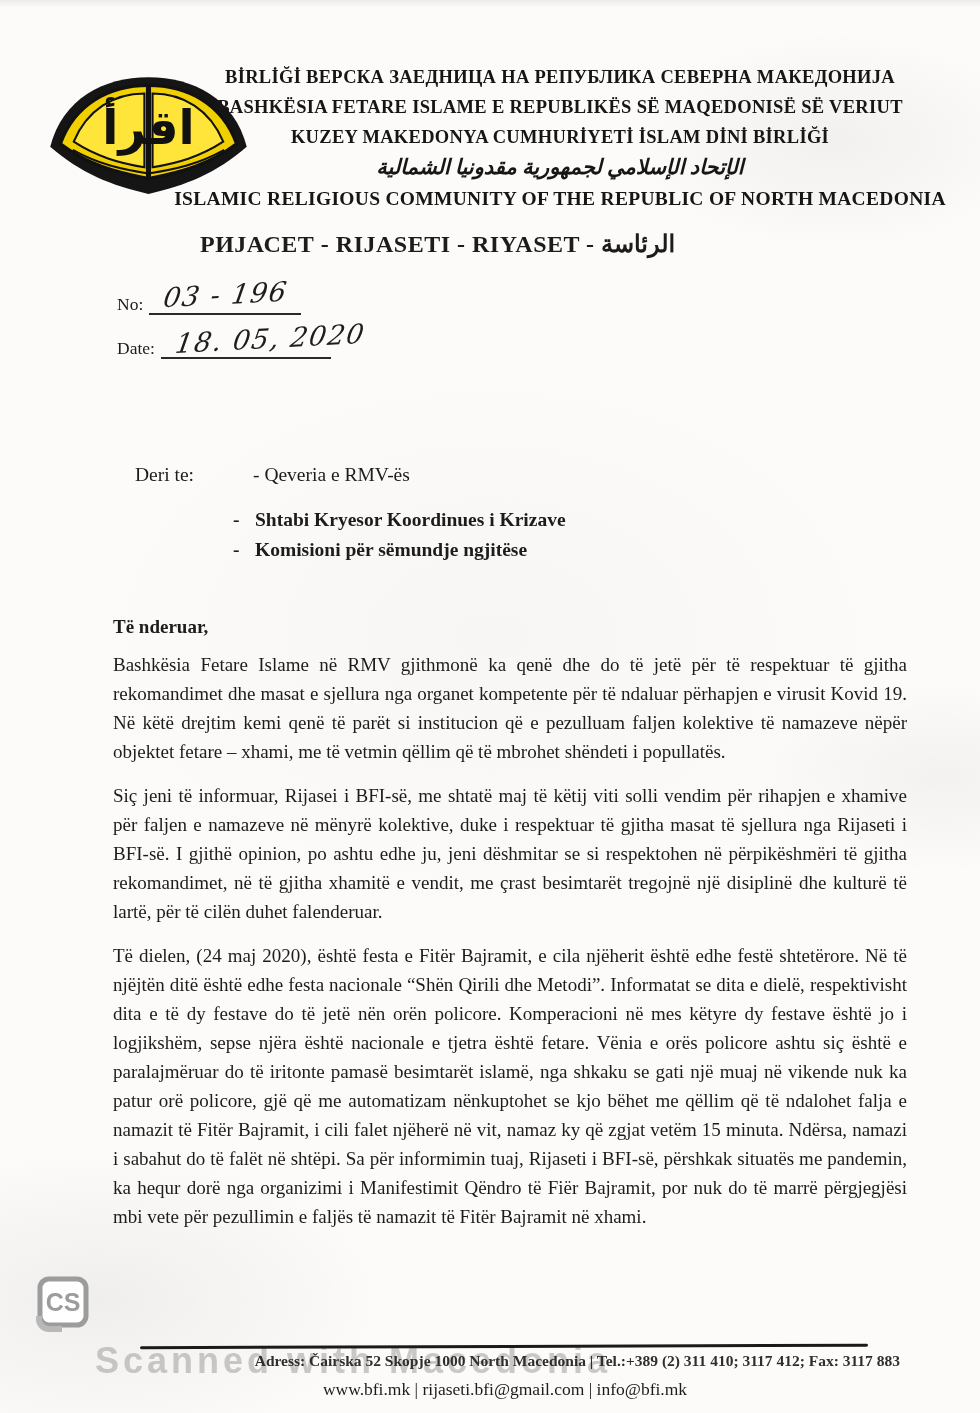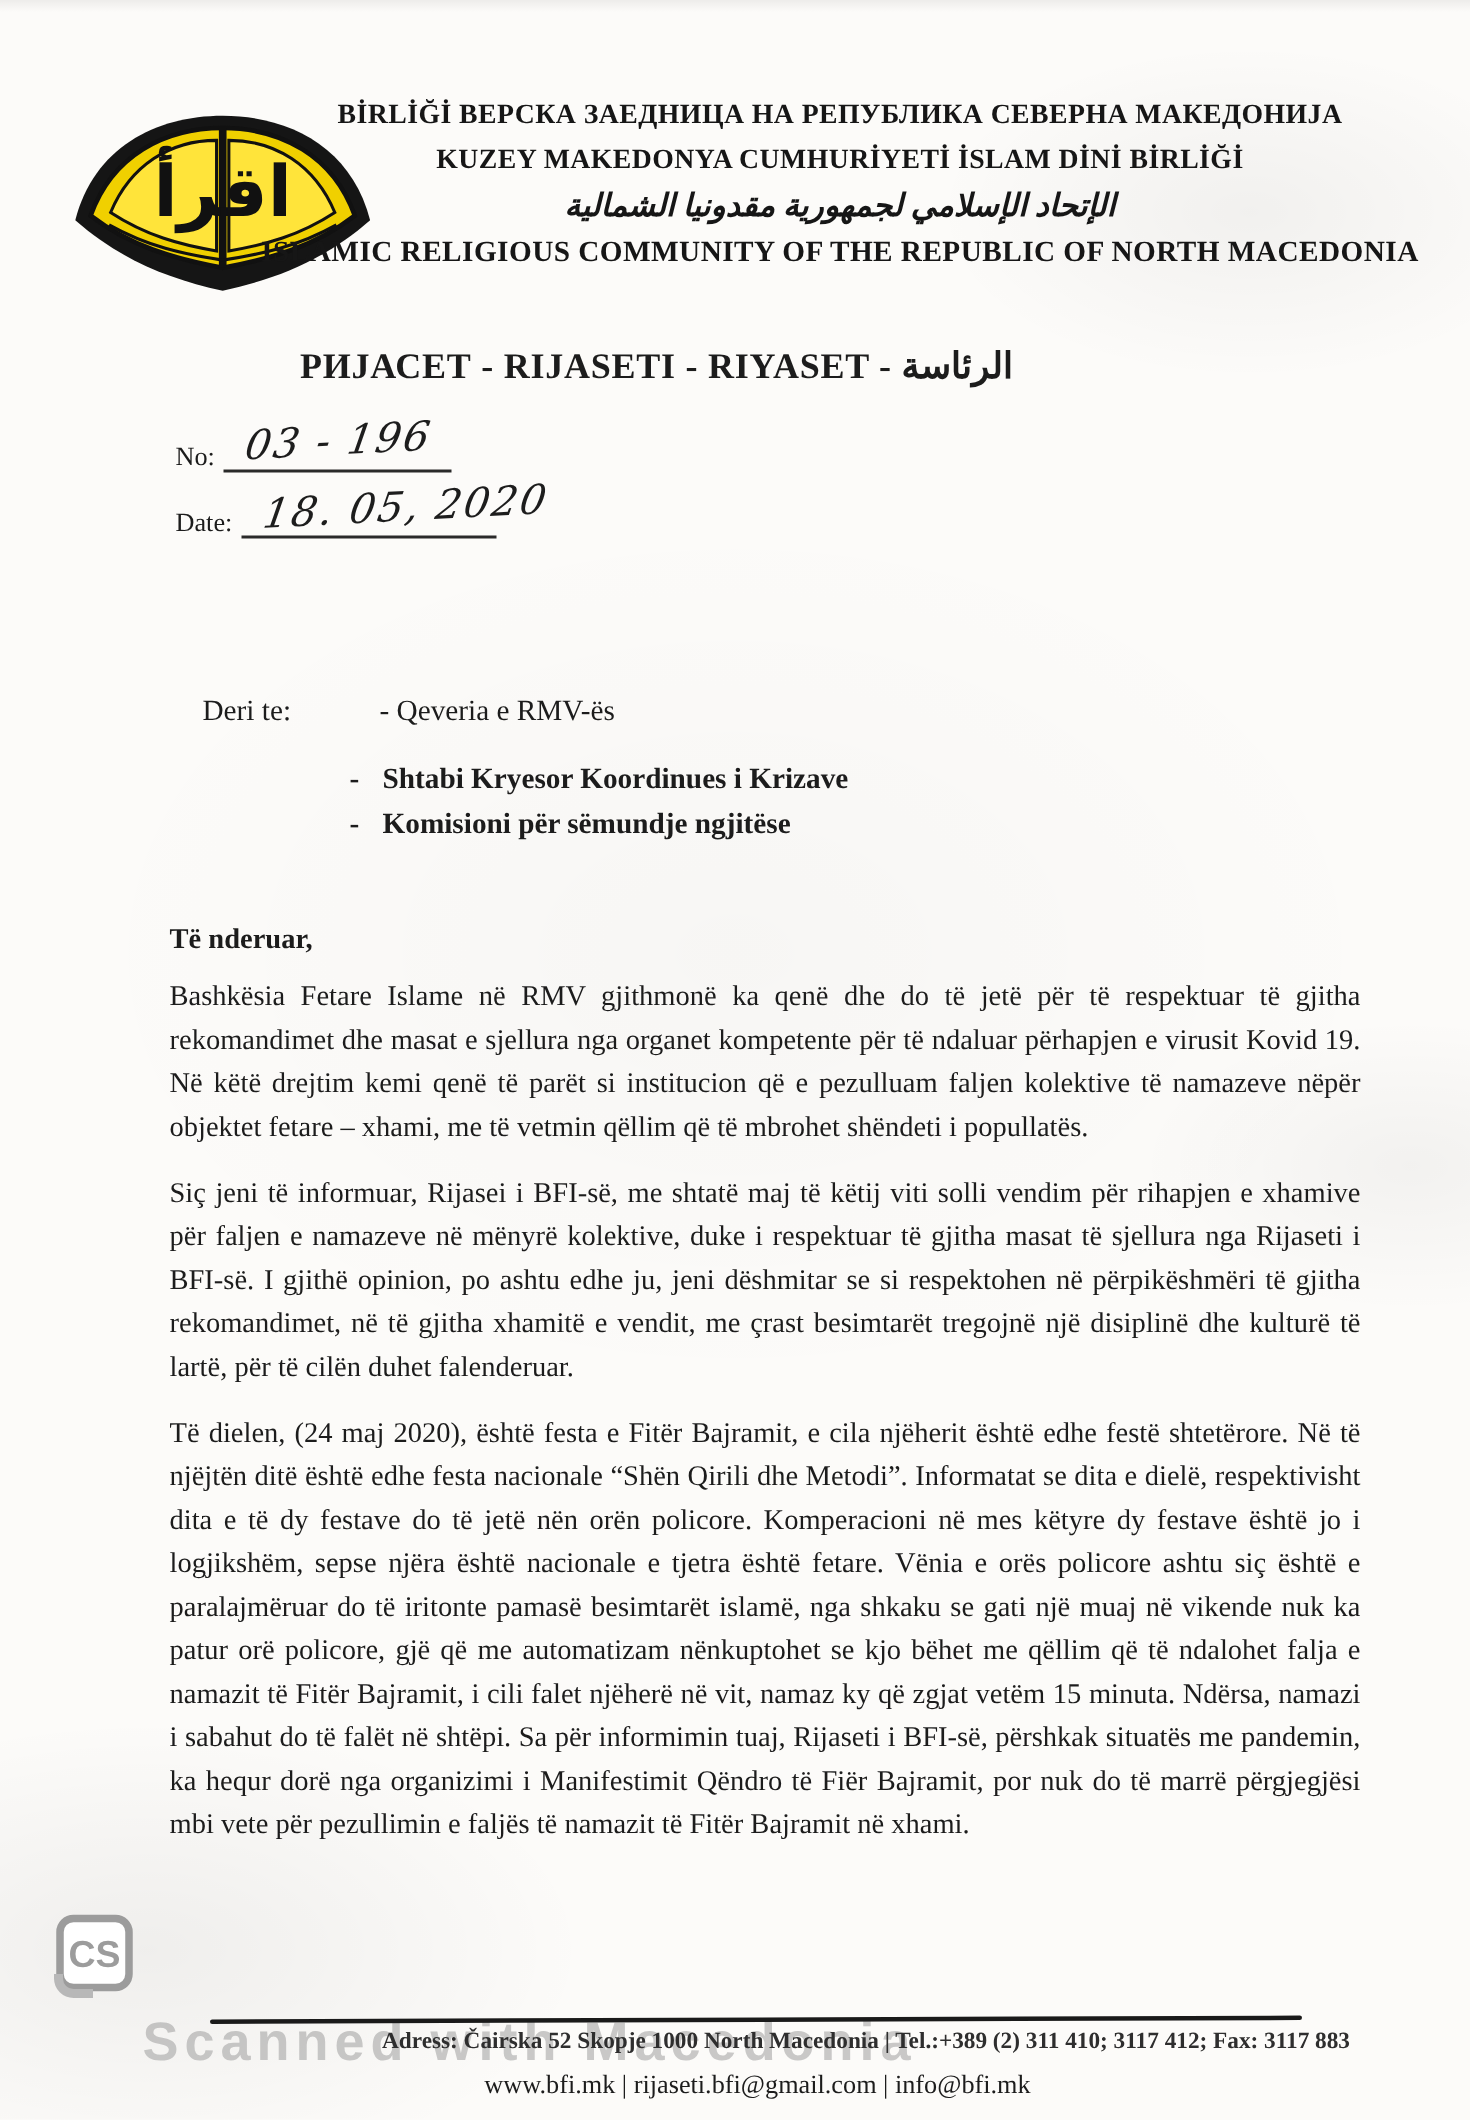--- a/index.html
+++ b/index.html
@@ -97,20 +97,21 @@
     <path d="M100,23 C70,23 44,39 31,70 C54,85 76,91 100,95 Z" fill="#ffe43a" stroke="#111" stroke-width="2"></path>
     <path d="M108,23 C138,23 164,39 177,70 C154,85 132,91 108,95 Z" fill="#ffe43a" stroke="#111" stroke-width="2"></path>
     <path d="M104,15 L104,106" stroke="#111" stroke-width="5"></path>
     <path d="M30,78 C55,92 78,97 104,101 C130,97 153,92 178,78" fill="none" stroke="#111" stroke-width="2"></path>
     <text x="104" y="72" text-anchor="middle" font-family="DejaVu Sans, sans-serif" font-size="46" font-weight="bold" fill="#111">اقرأ</text>
   </svg>
 </div>
 
 <div class="header-text">
   <div class="hl">BİRLİĞİ ВЕРСКА ЗАЕДНИЦА НА РЕПУБЛИКА СЕВЕРНА МАКЕДОНИЈА</div>
+  <div class="hl">BASHKËSIA FETARE ISLAME E REPUBLIKËS SË MAQEDONISË SË VERIUT</div>
   <div class="hl">KUZEY MAKEDONYA CUMHURİYETİ İSLAM DİNİ BİRLİĞİ</div>
   <div class="hl hl-ar">الإتحاد الإسلامي لجمهورية مقدونيا الشمالية</div>
   <div class="hl hl-en">ISLAMIC RELIGIOUS COMMUNITY OF THE REPUBLIC OF NORTH MACEDONIA</div>
 </div>
 
 <div class="riyaset">РИЈАСЕТ - RIJASETI - RIYASET - الرئاسة</div>
 
 <div class="meta">
   <div class="meta-row">
     <span class="meta-label">No:</span><span class="meta-line line-no"><span class="handwriting">03 - 196</span></span>

